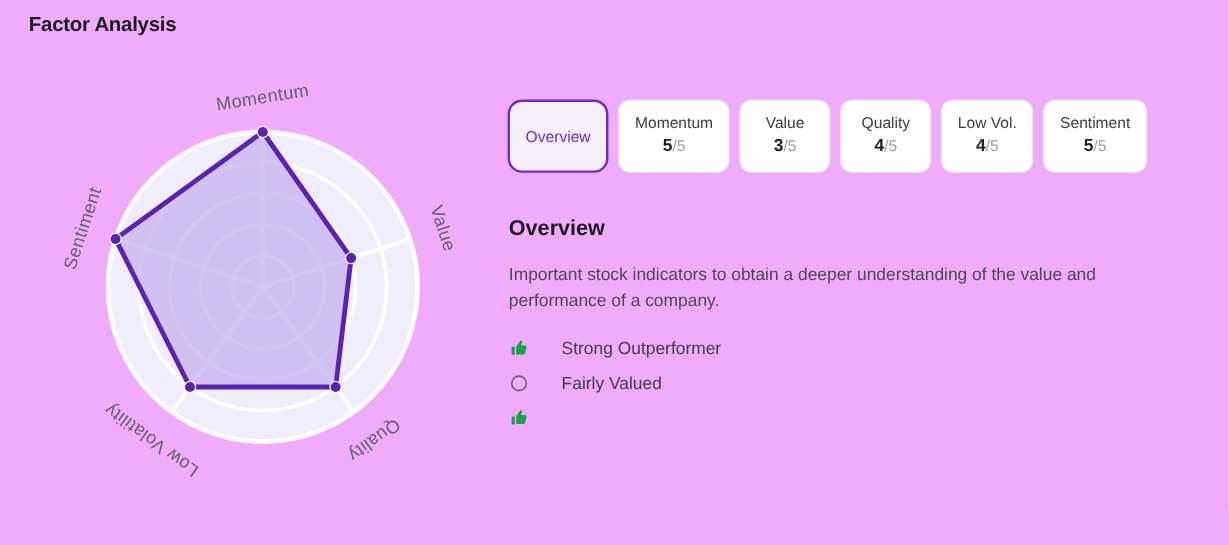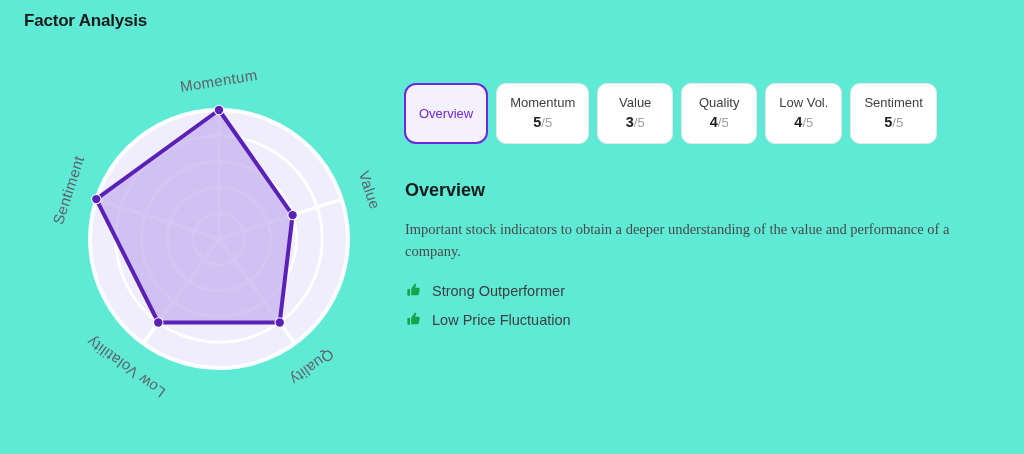--- a/index.html
+++ b/index.html
@@ -3,21 +3,21 @@
 <meta charset="utf-8">
 <style>
   * { box-sizing: border-box; }
   html, body {
     margin: 0; padding: 0;
     width: 1024px; height: 454px;
     background: #ffffff;
     font-family: "Liberation Sans", sans-serif;
     overflow: hidden;
   }
-  .page { position: relative; width: 1024px; height: 454px; background:#5eead4; }
+  .page { position: relative; width: 1024px; height: 454px; background:#f0abfc; }
 
   .page-title {
     position: absolute; left: 24px; top: 11px;
     font-size: 17px; font-weight: bold; color: #1a1a1a;
     letter-spacing: -0.2px;
   }
 
   
   .radar-wrap {
     position: absolute; left: 55px; top: 62px;
@@ -25,21 +25,21 @@
   }
   .radar-svg { display:block; width:330px; height:360px; overflow: visible; }
   .axis-label {
     font-family: "Liberation Sans", sans-serif;
     font-size: 15px;
     fill: #5f6368;
     letter-spacing: 0.4px;
   }
 
   
-  .right { position:absolute; left:404px; top:0; width:580px; height:328px; }
+  .right { position:absolute; left:423px; top:0; width:580px; height:328px; }
 
   .tabs { position:absolute; left:0; top:83px; display:flex; gap:8px; align-items:stretch; }
   .tab {
     border:1px solid #e6e6e8; border-radius:10px; background:#fff;
     min-width:76px; height:61px;
     display:flex; flex-direction:column; align-items:center; justify-content:center;
     padding:0 13px; cursor:pointer;
   }
   .tab-label { font-size:13px; color:#3c4043; line-height:1.35; white-space:nowrap; }
   .tab-score { font-size:13px; color:#9aa0a6; line-height:1.35; margin-top:1px; }
@@ -49,25 +49,25 @@
     border-radius:12px; justify-content:center;
   }
   .tab.active .tab-label { color:#6d28d9; }
 
   .section-title {
     position:absolute; left:1px; top:180px;
     font-size:18px; font-weight:bold; color:#1a1a1a;
   }
   .section-desc {
     position:absolute; left:1px; top:218px; width:545px;
-    font-size:14.5px; color:#4a4a4a; line-height:1.52;font-family:Liberation Serif, serif;
+    font-size:14.5px; color:#4a4a4a; line-height:1.52;
   }
 
   .facts { position:absolute; left:1px; top:276px; display:flex; flex-direction:column; gap:0; }
-  .fact { display:flex; align-items:center; height:29.2px; gap:10px;text-align:center; }
+  .fact { display:flex; align-items:center; height:29.2px; gap:27px;text-align:center; }
   .fact-icon { width:17px; height:17px; display:flex; align-items:center; justify-content:center; flex:0 0 17px; }
   .fact-label { font-size:14.5px; color:#3c4043; }
 </style>
 </head>
 <body>
 
 <div class="page">
 
   <div class="page-title">Factor Analysis</div>
 
@@ -142,20 +142,27 @@
           <span class="fact-icon">
             <svg width="17" height="17" viewBox="0 0 18 18">
               <path d="M3.2 7.4h2.1v7.1H3.2a.7.7 0 0 1-.7-.7V8.1a.7.7 0 0 1 .7-.7zm3.4-.35 3.4-4.75c.35-.5 1.1-.55 1.5-.1.28.3.38.72.27 1.1L10.8 6.2h3.35c.95 0 1.65.88 1.45 1.8l-1.05 4.9c-.15.72-.78 1.23-1.5 1.23H6.6V7.05z" fill="#16a34a"></path>
             </svg>
           </span>
           <span class="fact-label">Strong Outperformer</span>
         </div>
         <div class="fact">
           <span class="fact-icon">
             <svg width="17" height="17" viewBox="0 0 18 18">
+              <circle cx="9" cy="9" r="6.4" fill="none" stroke="#5f6368" stroke-width="1.4"></circle>
+            </svg>
+          </span>
+          <span class="fact-label">Fairly Valued</span>
+        </div>
+        <div class="fact">
+          <span class="fact-icon">
+            <svg width="17" height="17" viewBox="0 0 18 18">
               <path d="M3.2 7.4h2.1v7.1H3.2a.7.7 0 0 1-.7-.7V8.1a.7.7 0 0 1 .7-.7zm3.4-.35 3.4-4.75c.35-.5 1.1-.55 1.5-.1.28.3.38.72.27 1.1L10.8 6.2h3.35c.95 0 1.65.88 1.45 1.8l-1.05 4.9c-.15.72-.78 1.23-1.5 1.23H6.6V7.05z" fill="#16a34a"></path>
             </svg>
           </span>
-          <span class="fact-label">Low Price Fluctuation</span>
         </div>
       </div>
   </div>
 </div>
 
 </body></html>

